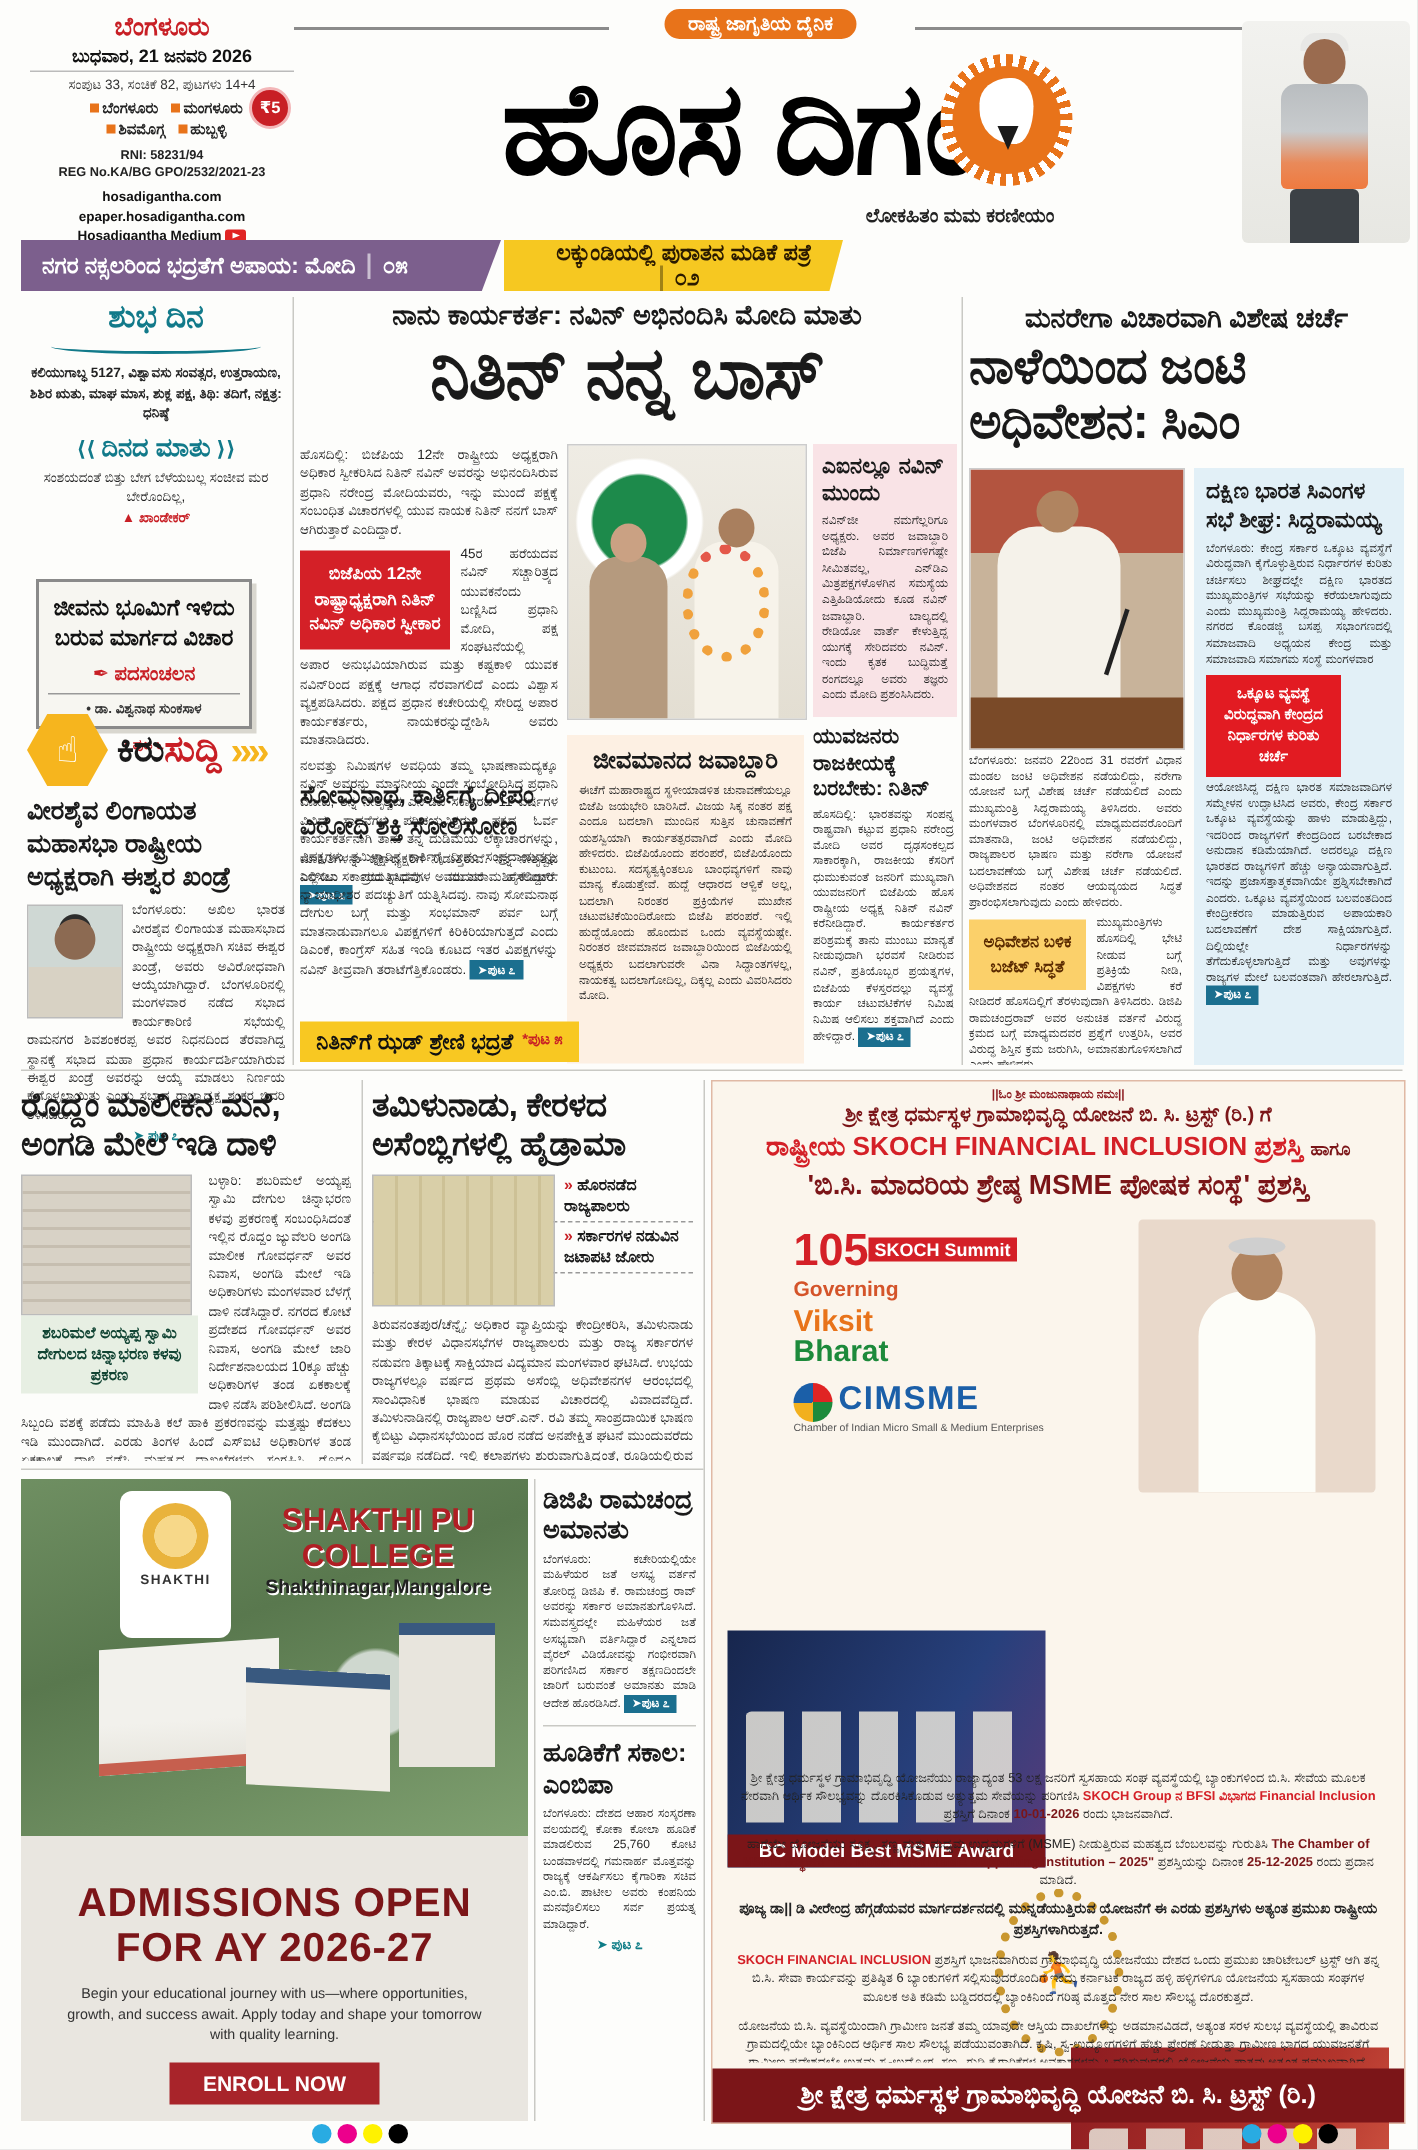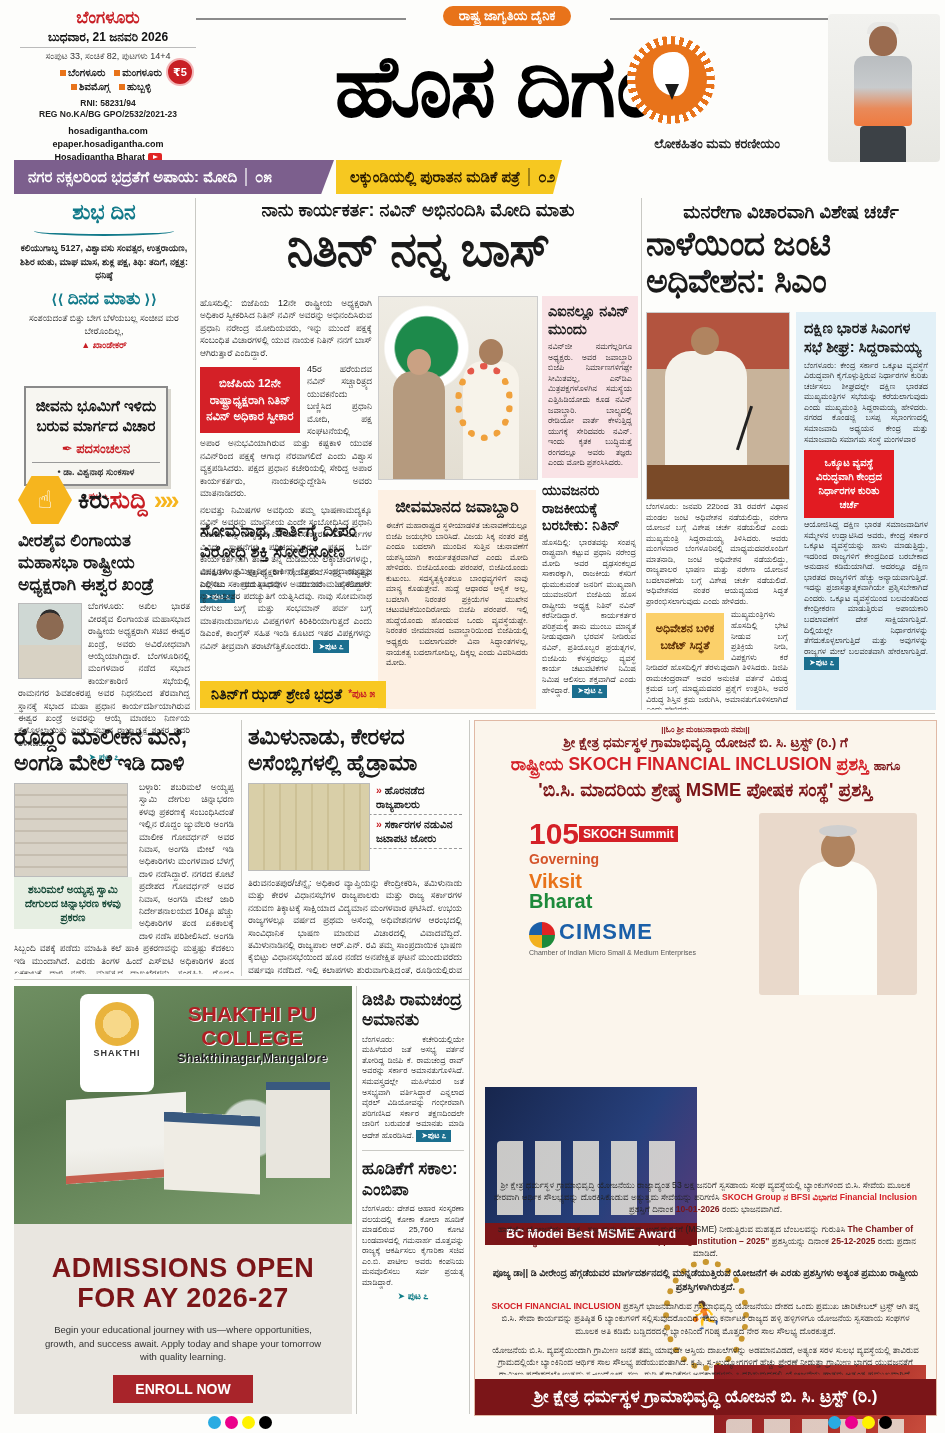--- a/index.html
+++ b/index.html
@@ -28,33 +28,33 @@
   .yt::after{content:"";position:absolute;left:5px;top:2.5px;border-left:5px solid #fff;border-top:2.5px solid transparent;border-bottom:2.5px solid transparent;}
   .pill{background:#e8731a;color:#fff;font-weight:bold;font-size:13px;padding:2px 16px;border-radius:12px;display:inline-block;}
   .pill-line{position:absolute;top:18px;height:2px;background:#8b8b8b;}
   #mast-title{font-size:86px;font-weight:900;letter-spacing:-2px;color:#000;white-space:nowrap;}
   #emblem{width:88px;height:88px;border-radius:50%;
      background:repeating-conic-gradient(#e8731a 0deg 6deg,#fff 6deg 12deg);
      display:flex;align-items:center;justify-content:center;}
   #emblem .inner{width:72px;height:72px;border-radius:50%;background:#e8731a;position:relative;overflow:hidden;}
   #emblem .map{position:absolute;left:18px;top:8px;width:36px;height:44px;background:#fff;border-radius:58% 42% 35% 65%/40% 45% 60% 55%;}
   #emblem .nib{position:absolute;left:30px;top:40px;width:0;height:0;border-left:7px solid transparent;border-right:7px solid transparent;border-top:16px solid #1a1a1a;}
-  .motto{font-size:13px;font-weight:bold;color:#222;text-align:right;}
+  .motto{font-size:13px;font-weight:bold;color:#222;}
   
   #cricketer{width:112px;height:148px;background:linear-gradient(#f2f2ef,#e7e7e2);border-radius:4px;position:relative;overflow:hidden;}
   #cricketer .head{position:absolute;left:41px;top:12px;width:28px;height:30px;border-radius:50% 50% 45% 45%;background:#9a6b4f;}
   #cricketer .cap{position:absolute;left:39px;top:8px;width:32px;height:12px;border-radius:10px 10px 0 0;background:#e8e8e6;}
   #cricketer .torso{position:absolute;left:26px;top:42px;width:58px;height:70px;border-radius:10px 10px 4px 4px;background:linear-gradient(#b9bdc0 0%,#c8cbcd 45%,#e98a5a 75%,#ef7a3f 100%);}
   #cricketer .legs{position:absolute;left:32px;top:112px;width:46px;height:36px;background:#3c4146;border-radius:4px 4px 0 0;}
   
   .bar{position:absolute;top:160px;height:34px;display:flex;align-items:center;font-weight:bold;}
   .bar .lbl{font-size:15px;padding-left:14px;}
   .bar .pg{font-size:15px;margin-left:8px;border-left:2px solid rgba(255,255,255,.6);padding-left:8px;}
   .bar1{background:#7c5f8d;color:#fff;clip-path:polygon(0 0,100% 0,96% 100%,0 100%);}
-  .bar2{background:#f6c821;color:#2a1a00;clip-path:polygon(0 0,100% 0,96% 100%,0 100%);}
+  .bar2{background:#f6c821;color:#2a1a00;clip-path:polygon(0 0,100% 0,96% 100%,0 100%);flex-direction:column;}
   .bar2 .pg{border-left:2px solid rgba(0,0,0,.35);}
   .bar3{background:#2fa7a0;color:#fff;clip-path:polygon(0 0,97% 0,100% 100%,0 100%);}
   
   .teal{color:#127a8a;}
   .shubha-title{font-size:21px;font-weight:bold;}
   .swoosh{height:8px;border-bottom:2px solid #127a8a;border-radius:0 0 50% 50%;width:140px;margin:2px auto 6px;}
   .panch{font-size:9px;font-weight:bold;line-height:1.5;color:#222;}
   .dinada{font-size:17px;font-weight:bold;color:#127a8a;margin-top:6px;}
   .arrowdec{color:#127a8a;font-weight:bold;font-size:14px;}
   .quote{font-size:9px;line-height:1.45;color:#222;margin-top:3px;}
@@ -191,21 +191,21 @@
       <span class="sq"></span><span>ಬೆಂಗಳೂರು</span>
       <span class="sq"></span><span>ಮಂಗಳೂರು</span><br>
       <span class="sq"></span><span>ಶಿವಮೊಗ್ಗ</span>
       <span class="sq"></span><span>ಹುಬ್ಬಳ್ಳಿ</span>
     </div>
     <div class="mast-reg c">RNI: 58231/94</div>
     <div class="mast-reg c" style="margin-top:0;">REG No.KA/BG GPO/2532/2021-23</div>
     <div class="mast-web c">
       <span>hosadigantha.com</span><br>
       <span>epaper.hosadigantha.com</span><br>
-      <span>Hosadigantha Bharat</span>
+      <span>Hosadigantha Medium</span>
       <span class="yt"></span>
     </div>
   </div>
   <div class="price-badge">₹5</div>
 
   <div class="pill-line" style="left:196px;width:210px;"></div>
   <div class="pill-line" style="left:610px;width:220px;"></div>
   <div class="abs c" style="left:402px;top:6px;width:210px;">
     <span class="pill">ರಾಷ್ಟ್ರ ಜಾಗೃತಿಯ ದೈನಿಕ</span>
   </div>

